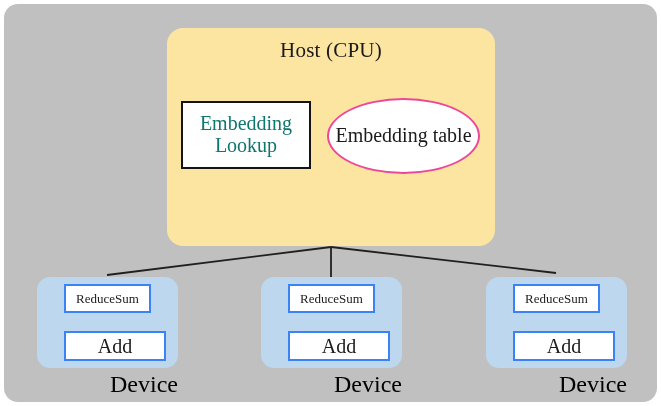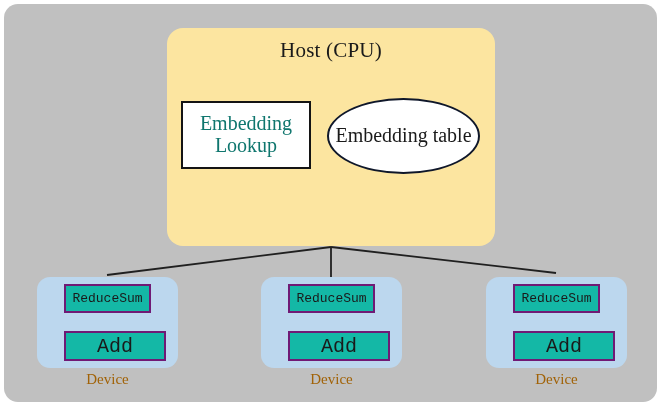--- a/index.html
+++ b/index.html
@@ -76,21 +76,21 @@
     font-size: 20px;
   }
 
   #embedding-table {
     position: absolute;
     left: 160px;
     top: 70px;
     width: 153px;
     height: 76px;
     background: #ffffff;
-    border: 2px solid #0f172a;
+    border: 2px solid #ec4899;
     border-radius: 50%;
     box-sizing: border-box;
     display: flex;
     align-items: center;
     justify-content: center;
     text-align: center;
     font-size: 20px;
     color: #1a1a1a;
     line-height: 1.08;
   }
@@ -103,50 +103,49 @@
     height: 91px;
     background: #bcd7ee;
     border-radius: 13px;
   }
   #device-0 { left: 37px; }
   #device-1 { left: 261px; }
   #device-2 { left: 486px; }
 
   .device-inner-box {
     position: absolute;
-    background: #14b8a6;
-    border: 2px solid #701a75;
+    background: #ffffff;
+    border: 2px solid #3b82f6;
     box-sizing: border-box;
     display: flex;
     align-items: center;
     justify-content: center;
     color: #1a1a1a;
-    font-family: Liberation Mono, monospace;
   }
   .reducesum-box {
     left: 27px;
     top: 7px;
     width: 87px;
     height: 29px;
     font-size: 13px;
   }
   .add-box {
     left: 27px;
     top: 54px;
     width: 102px;
     height: 30px;
     font-size: 20px;
   }
   .device-label {
     position: absolute;
     top: 371px;
     width: 141px;
-    text-align: center;
-    font-size: 15px;
-    color: #a16207;
+    text-align: right;
+    font-size: 24px;
+    color: #000000;
   }
   #device-label-0 { left: 37px; }
   #device-label-1 { left: 261px; }
   #device-label-2 { left: 486px; }
 </style>
 </head>
 <body>
 
 <div id="canvas">
 

